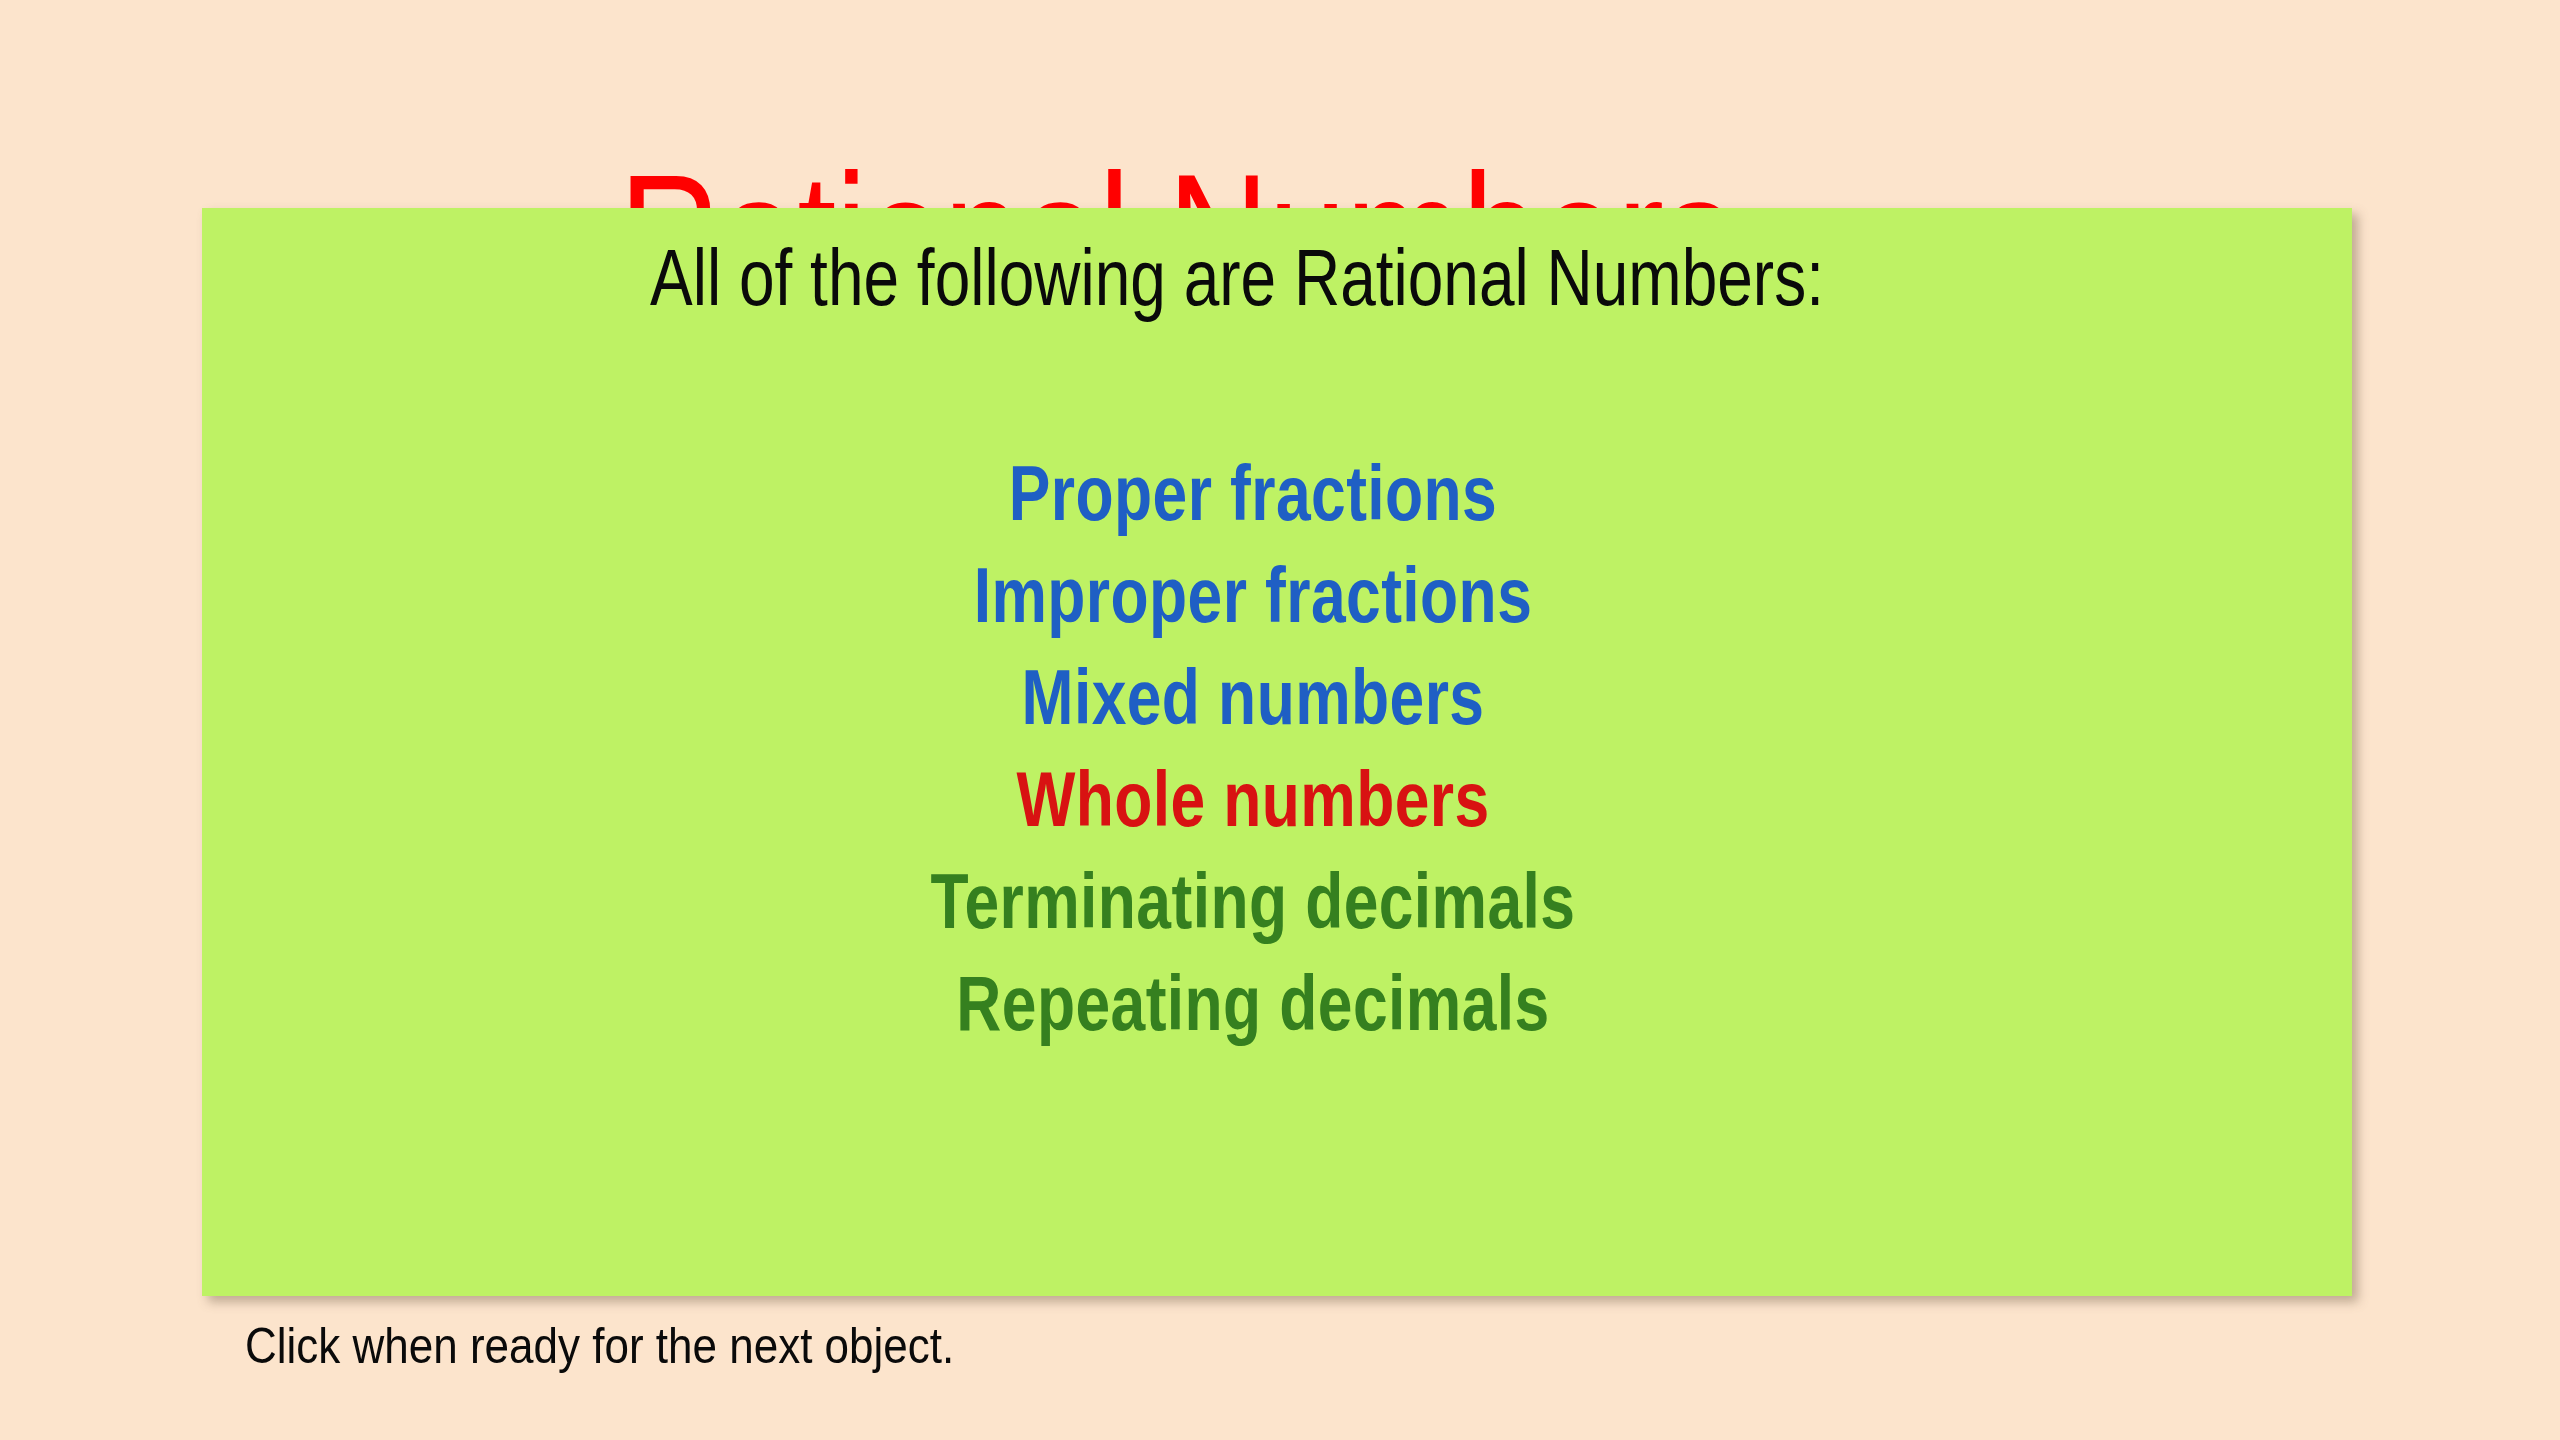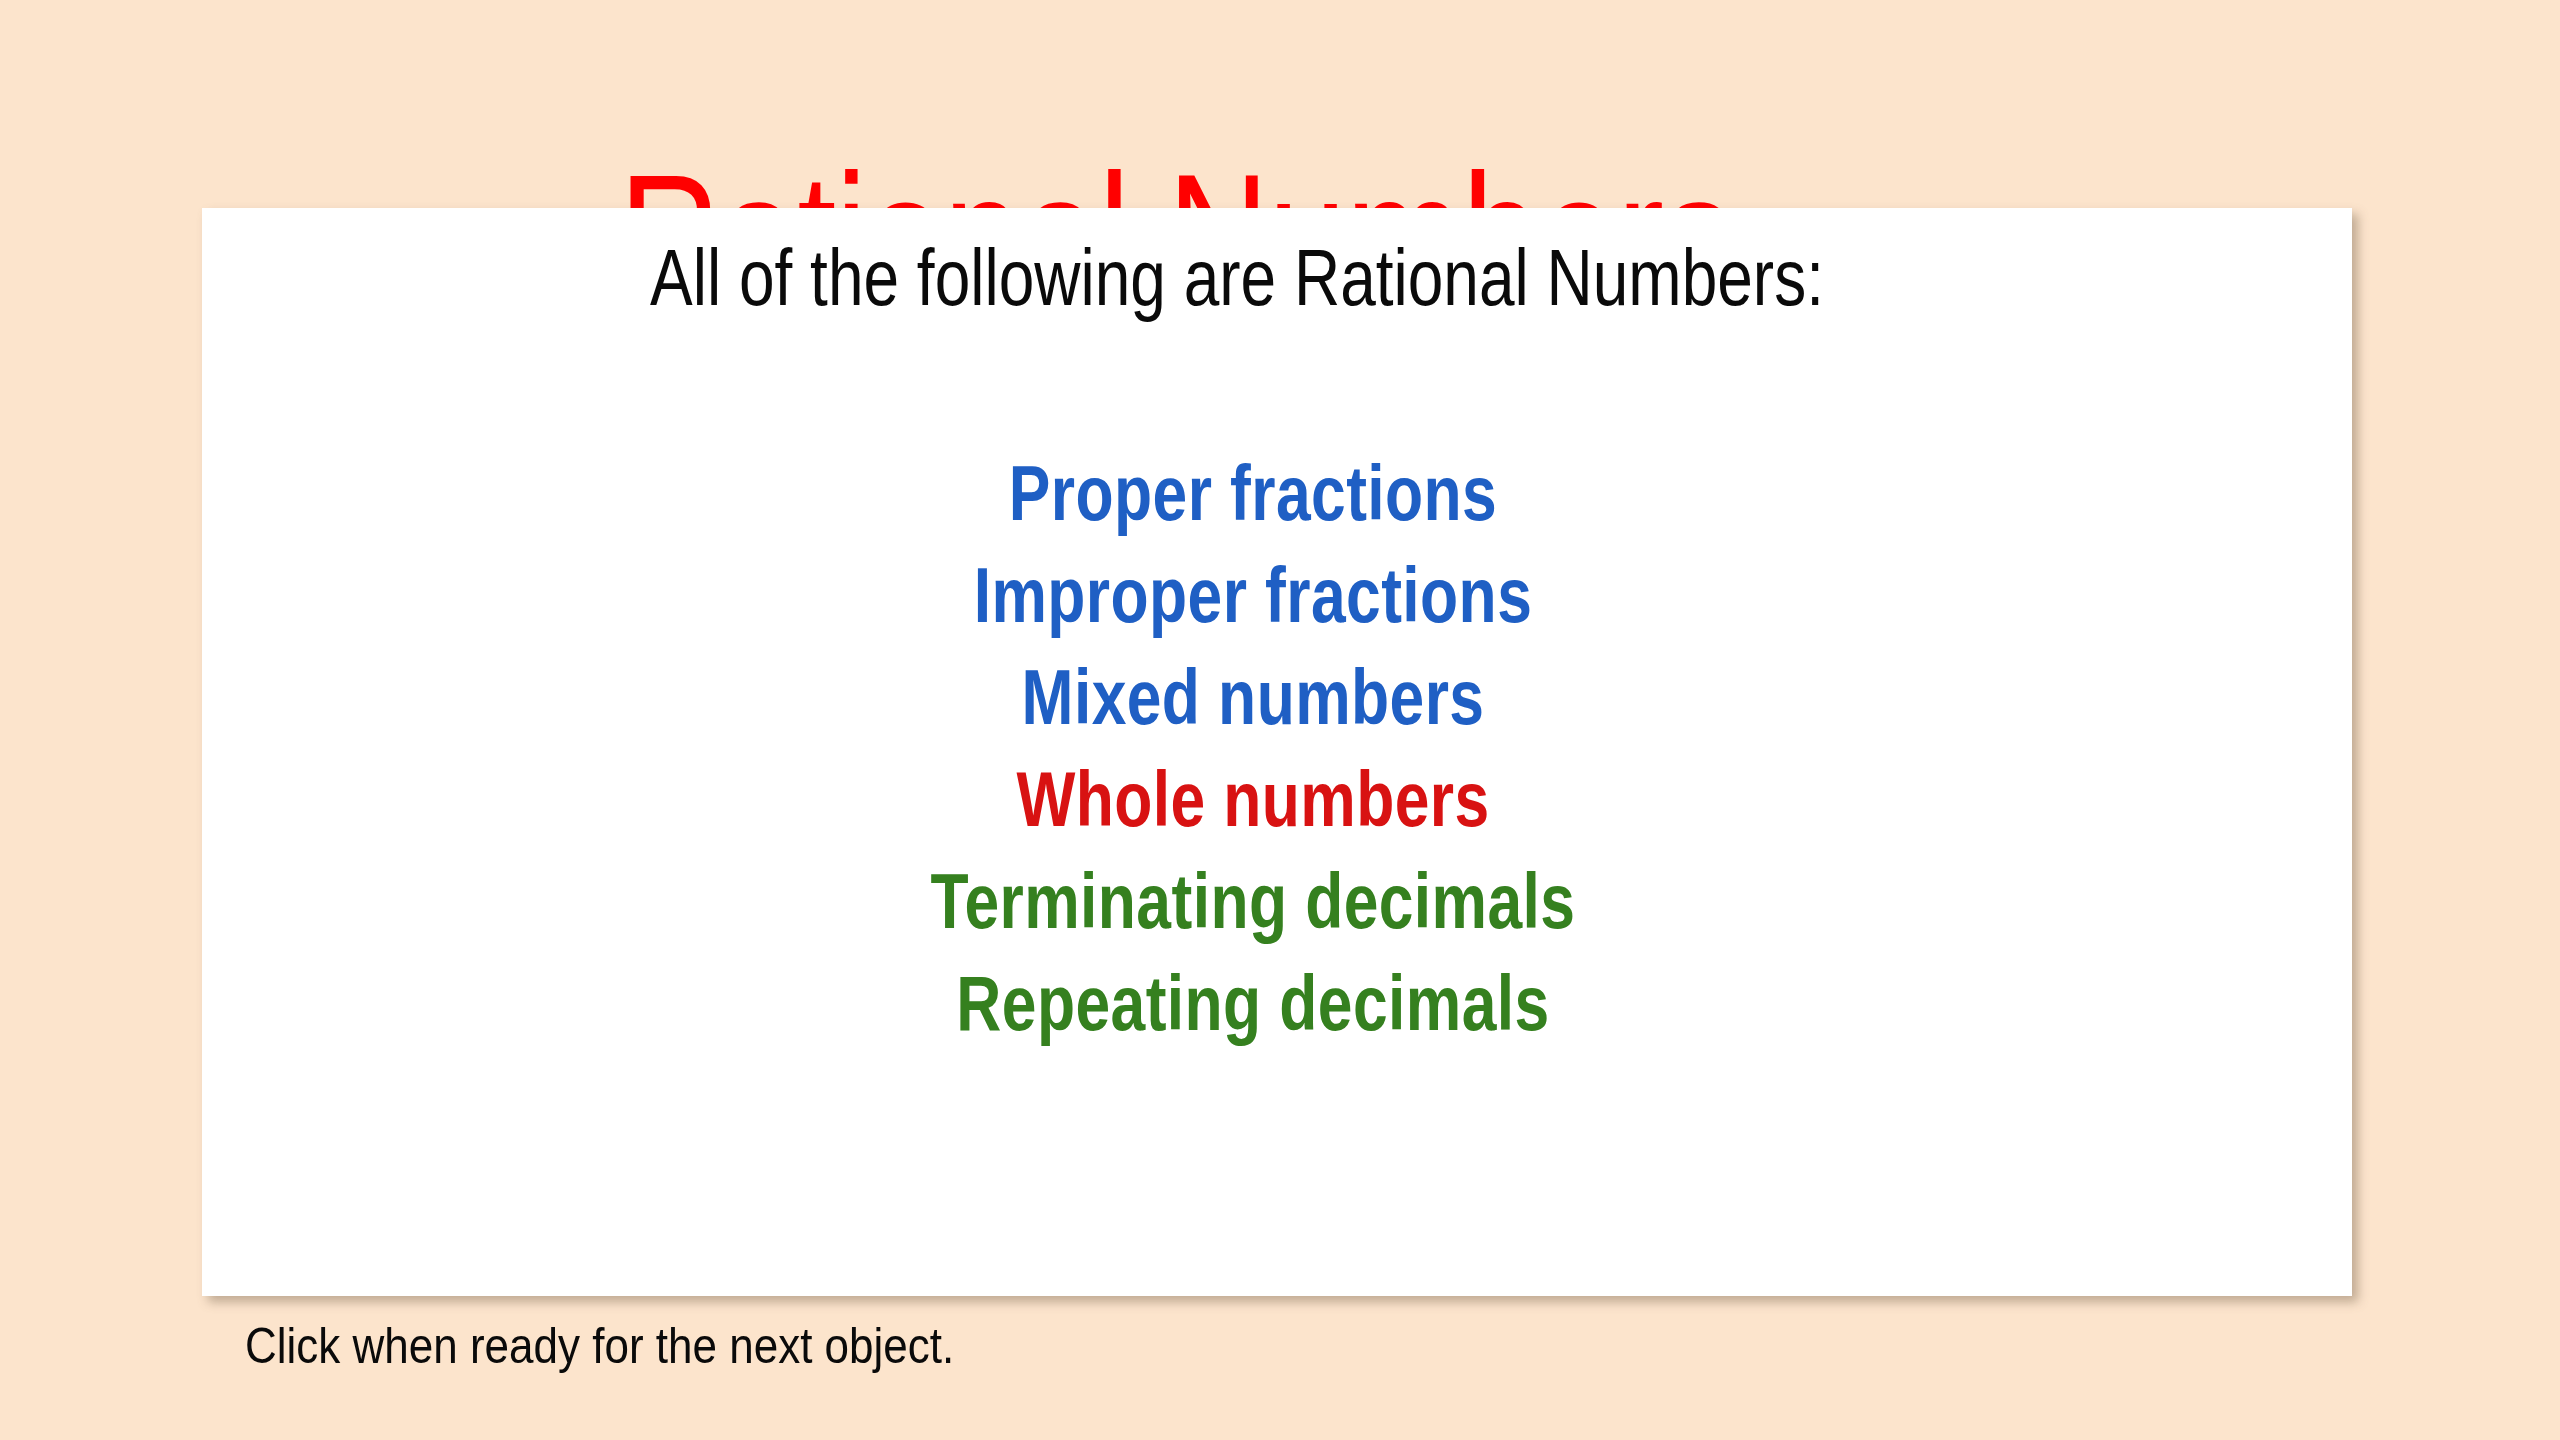--- a/index.html
+++ b/index.html
@@ -107,21 +107,21 @@
     transform-origin: 0 0;
   }
 </style>
 </head>
 <body style="background: rgb(252, 228, 204);">
 
 <div id="slide" style="background: rgb(252, 228, 204);">
 
   <h1 id="slide-title" style="color: rgb(255, 0, 0);">Rational Numbers</h1>
 
-  <div id="content-panel" style="background: #ffffff;">
+  <div id="content-panel" style="background: #bef264;">
 
     <div id="panel-subtitle" style="color: rgb(10, 10, 10);">All of the following are Rational Numbers:</div>
 
     <ul id="rational-list">
       <li style="color: rgb(31, 95, 196);">
         <span>Proper fractions</span>
       </li>
       <li style="color: rgb(31, 95, 196);">
         <span>Improper fractions</span>
       </li>

